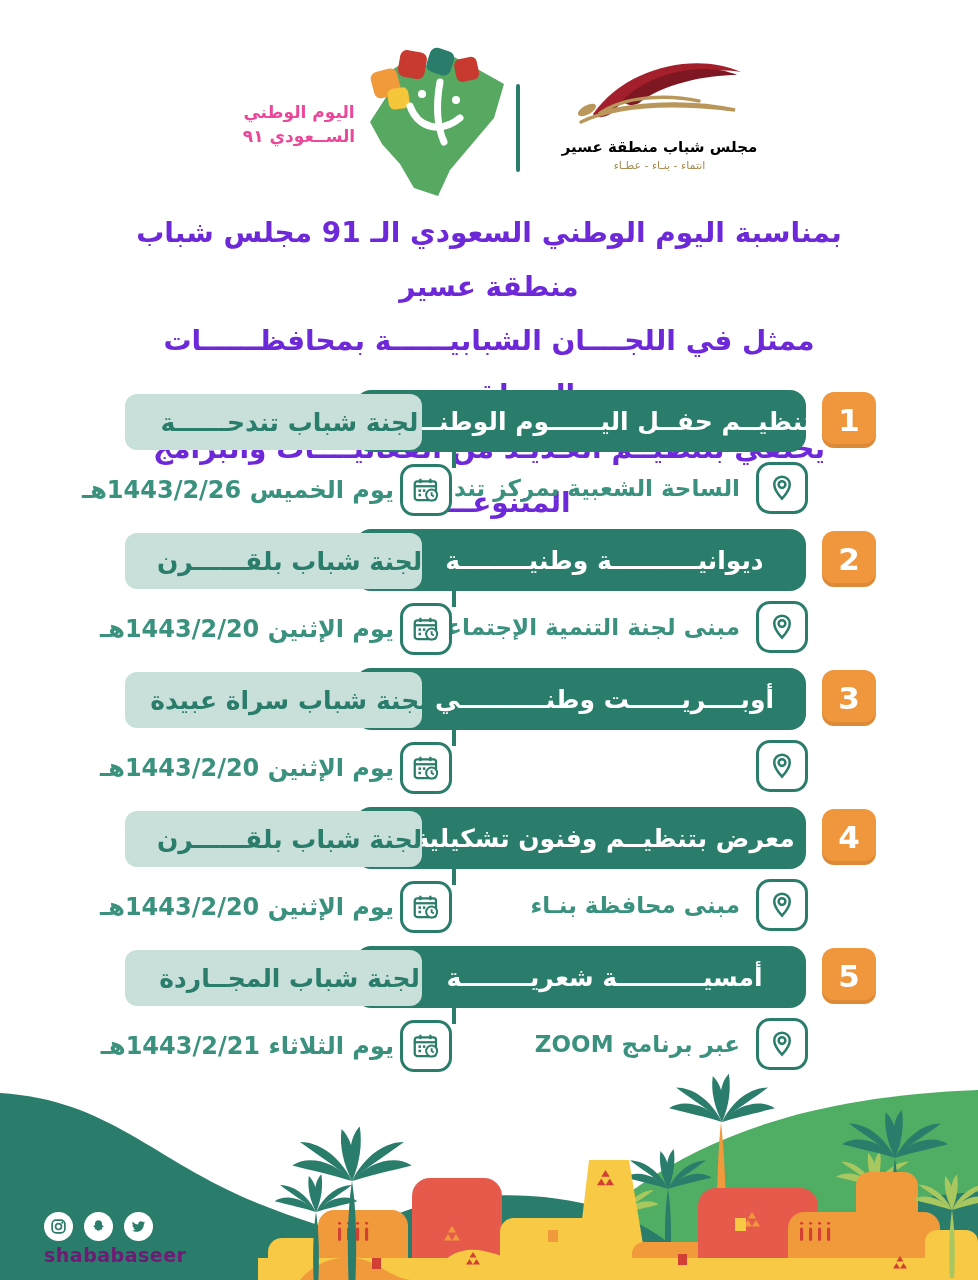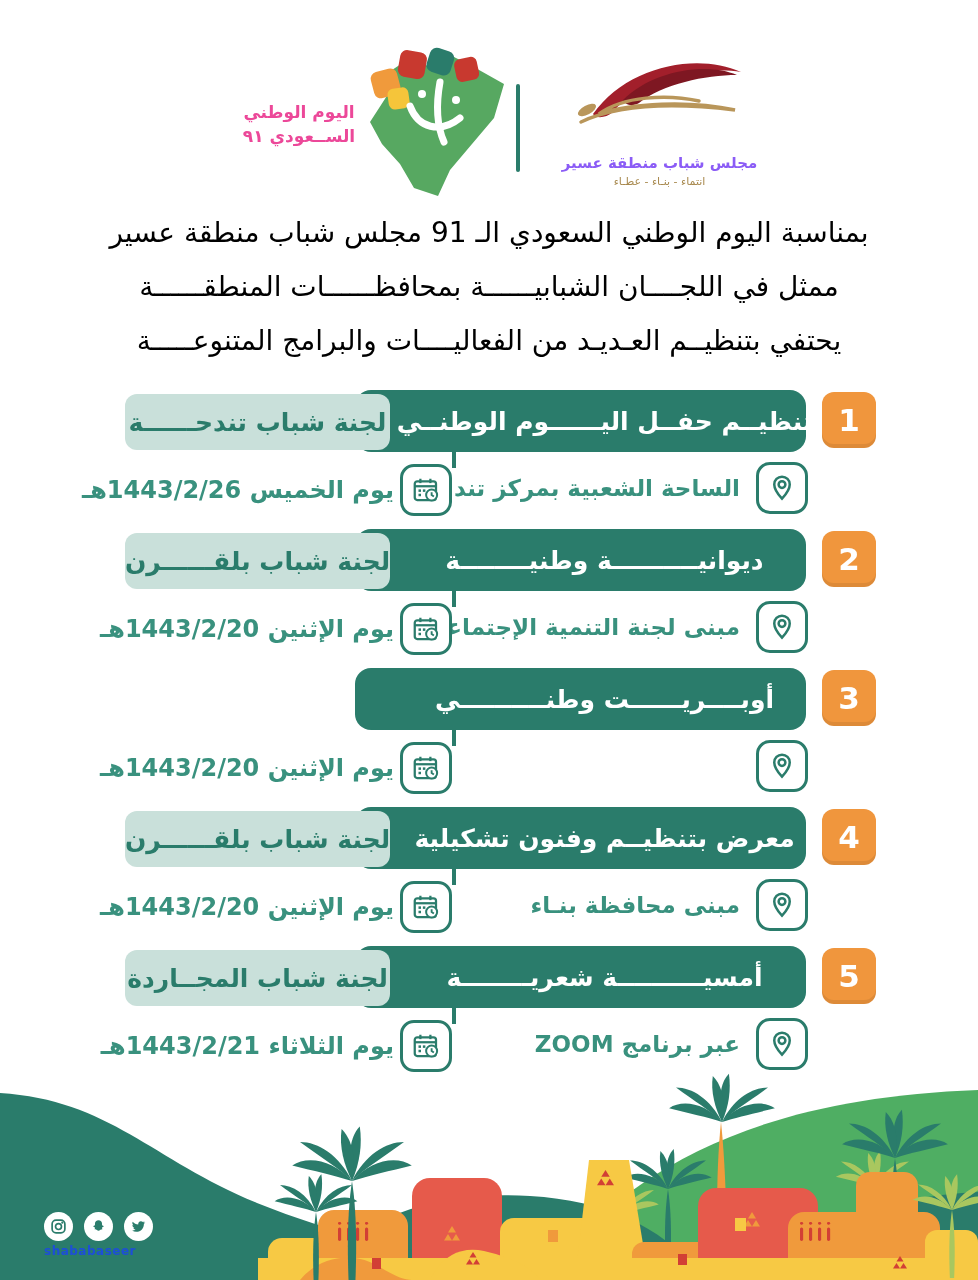--- a/index.html
+++ b/index.html
@@ -5,43 +5,43 @@
   html,body{margin:0;padding:0;}
   body{background:#e8e8e8;font-family:"DejaVu Sans",sans-serif;}
   .page{position:relative;width:978px;height:1280px;background:#ffffff;overflow:hidden;margin:0 auto;}
 
   
   .hdr-divider{position:absolute;left:516px;top:84px;width:4px;height:88px;border-radius:2px;background:#2A7C6B;}
   .logo-left{position:absolute;left:240px;top:42px;width:270px;height:170px;}
   .logo-left .nd-text{position:absolute;left:0;top:58px;width:118px;text-align:center;color:#ec4899;font-weight:bold;font-size:17px;line-height:24px;direction:rtl;}
   .logo-left svg{position:absolute;right:0;top:0;}
   .logo-right{position:absolute;left:552px;top:48px;width:215px;height:140px;text-align:center;}
-  .logo-right .c-title{margin-top:18px;color:#8b5cf6;font-weight:bold;font-size:15px;direction:rtl;}
+  .logo-right .c-title{margin-top:2px;color:#000000;font-weight:bold;font-size:15px;direction:rtl;}
   .logo-right .c-tag{margin-top:3px;color:#A8894E;font-size:11px;direction:rtl;letter-spacing:1px;}
 
   
-  .intro{position:absolute;left:100px;right:100px;top:206px;text-align:center;direction:rtl;color:#000000;font-weight:normal;font-size:28px;line-height:54px;}
+  .intro{position:absolute;left:100px;right:100px;top:206px;text-align:center;direction:rtl;color:#6d28d9;font-weight:bold;font-size:28px;line-height:54px;}
 
   
   .row{position:absolute;left:0;width:978px;height:139px;}
   .num-badge{position:absolute;right:102px;top:2px;width:54px;height:56px;border-radius:12px;background:#F0963D;color:#fff;font-size:31px;font-weight:bold;display:flex;align-items:center;justify-content:center;box-shadow:inset 0 -4px 0 rgba(0,0,0,0.08);}
   .title-bar{position:absolute;right:172px;top:0;width:403px;height:62px;border-radius:16px;background:#2A7C6B;color:#ffffff;font-weight:bold;font-size:25px;display:flex;align-items:center;justify-content:center;direction:rtl;white-space:nowrap;padding-left:48px;}
   .connector{position:absolute;right:522px;top:60px;width:4px;height:18px;background:#2A7C6B;}
   .icon-box{position:absolute;width:52px;height:52px;border:3.5px solid #2A7C6B;border-radius:14px;box-sizing:border-box;display:flex;align-items:center;justify-content:center;background:#fff;}
   .loc-box{right:170px;top:72px;}
   .cal-box{left:400px;top:74px;}
   .loc-text{position:absolute;right:238px;top:72px;height:52px;line-height:52px;direction:rtl;color:#39917E;font-weight:bold;font-size:23px;white-space:nowrap;}
-  .committee{position:absolute;left:125px;top:4px;width:265px;height:56px;border-radius:12px;background:#C9E0DA;color:#2A7C6B;font-weight:bold;font-size:25px;display:flex;align-items:center;justify-content:center;direction:rtl;white-space:nowrap;}
+  .committee{position:absolute;left:125px;top:4px;width:265px;height:56px;border-radius:12px;background:#C9E0DA;color:#2A7C6B;font-weight:bold;font-size:25px;display:flex;align-items:center;justify-content:center;direction:rtl;white-space:nowrap;padding-left:32px;}
   .date-text{position:absolute;right:584px;top:74px;height:52px;line-height:52px;direction:rtl;color:#39917E;font-weight:bold;font-size:24px;white-space:nowrap;}
 
   
   .footer-art{position:absolute;left:0;top:1060px;width:978px;height:220px;}
   .social{position:absolute;left:44px;top:1212px;display:flex;gap:11px;z-index:5;}
   .social .sc{width:29px;height:29px;border-radius:50%;background:#ffffff;display:flex;align-items:center;justify-content:center;}
-  .handle{position:absolute;left:44px;top:1244px;color:#1d4ed8;font-weight:bold;font-size:12px;letter-spacing:.5px;z-index:5;}
+  .handle{position:absolute;left:44px;top:1244px;color:#701a75;font-weight:bold;font-size:19px;letter-spacing:.5px;z-index:5;}
 </style>
 </head>
 <body>
 
 <div class="page">
 
   <div class="logo-left">
     <div class="nd-text">
       <div>اليوم الوطني</div>
       <div>الســعودي ٩١</div>
@@ -138,20 +138,21 @@
   <div class="row" style="top:668px">
     <div class="num-badge">3</div>
     <div class="title-bar">أوبــــريــــــت وطنــــــــــي</div>
     <div class="connector"></div>
     <div class="icon-box loc-box">
       <svg width="30" height="30" viewBox="0 0 24 24">
           <path d="M12 3c-3.5 0-6.2 2.7-6.2 6.1 0 4.6 6.2 11.4 6.2 11.4s6.2-6.8 6.2-11.4C18.2 5.7 15.5 3 12 3z" fill="none" stroke="#2A7C6B" stroke-width="2"></path>
           <circle cx="12" cy="9.2" r="2.7" fill="none" stroke="#2A7C6B" stroke-width="2"></circle>
         </svg>
     </div>
+    <div class="committee">لجنة شباب سراة عبيدة</div>
     <div class="icon-box cal-box">
       <svg width="30" height="30" viewBox="0 0 24 24">
           <rect x="3" y="5" width="17" height="15" rx="2" fill="none" stroke="#2A7C6B" stroke-width="1.8"></rect>
           <line x1="3" y1="9" x2="20" y2="9" stroke="#2A7C6B" stroke-width="1.8"></line>
           <line x1="7.5" y1="3" x2="7.5" y2="6.5" stroke="#2A7C6B" stroke-width="1.8"></line>
           <line x1="15.5" y1="3" x2="15.5" y2="6.5" stroke="#2A7C6B" stroke-width="1.8"></line>
           <rect x="6" y="11.5" width="2" height="2" fill="#2A7C6B"></rect>
           <rect x="9.5" y="11.5" width="2" height="2" fill="#2A7C6B"></rect>
           <rect x="6" y="15" width="2" height="2" fill="#2A7C6B"></rect>
           <circle cx="16.5" cy="16" r="4.4" fill="#ffffff" stroke="#2A7C6B" stroke-width="1.6"></circle>

